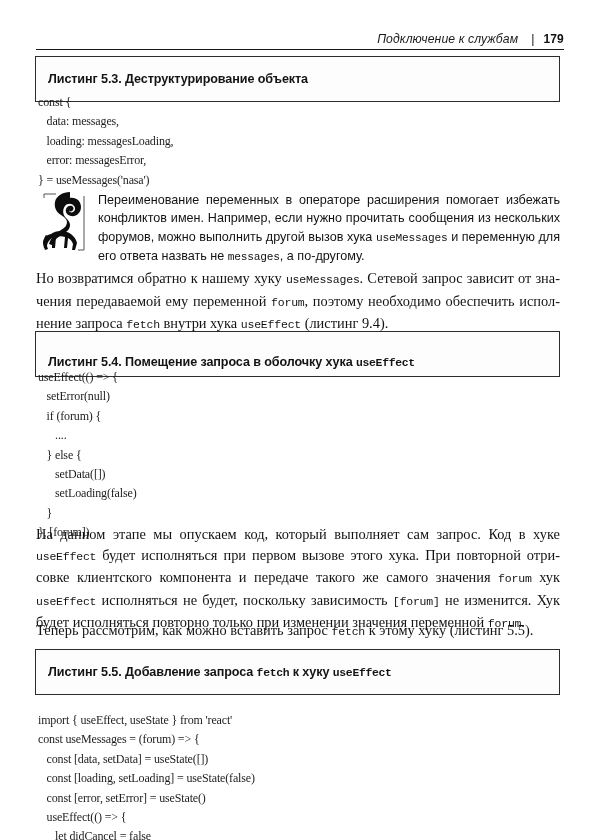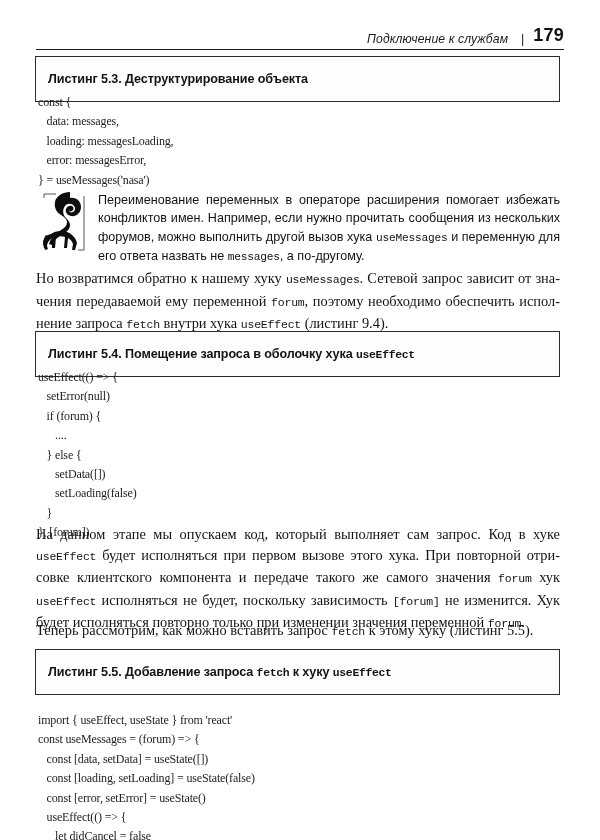--- a/index.html
+++ b/index.html
@@ -45,21 +45,21 @@
     white-space: nowrap;
   }
   .runhead-sep {
     font-family: "Liberation Sans", "DejaVu Sans", sans-serif;
     font-size: 12.5px;
     color: #1b1b1b;
     margin: 0 9px 0 13px;
   }
   .runhead-page {
     font-family: "Liberation Sans", "DejaVu Sans", sans-serif;
-    font-size: 18px;
+    font-size: 12px;
     font-weight: 700;
     color: #111;
     letter-spacing: 0.2px;
   }
 
   
   .listing-box {
     position: absolute;
     left: 35px;
     width: 525px;
@@ -182,21 +182,21 @@
     </div>
     <div class="tip-text">
       <span>Переименование переменных в операторе расширения помогает избежать кон­фликтов имен. Например, если нужно прочитать сообщения из нескольких фору­мов, можно выполнить другой вызов хука </span><span class="mono">useMessages</span><span> и переменную для его ответа назвать не </span><span class="mono">messages</span><span>, а по-другому.</span>
     </div>
   </div>
 
   <div class="para" style="top:268px;">
     <span>Но возвратимся обратно к нашему хуку </span><span class="mono">useMessages</span><span>. Сетевой запрос зависит от зна­чения передаваемой ему переменной </span><span class="mono">forum</span><span>, поэтому необходимо обеспечить испол­нение запроса </span><span class="mono">fetch</span><span> внутри хука </span><span class="mono">useEffect</span><span> (листинг 9.4).</span>
   </div>
 
-  <div class="listing-box" style="top:331px;">
+  <div class="listing-box" style="top:331px;align-items:flex-end;">
     <span class="cap"><span>Листинг 5.4. Помещение запроса в оболочку хука </span><span class="mono">useEffect</span></span>
   </div>
 
   <div class="code" style="top:368px;">useEffect(() =&gt; {
    setError(null)
    if (forum) {
       ....
    } else {
       setData([])
       setLoading(false)

